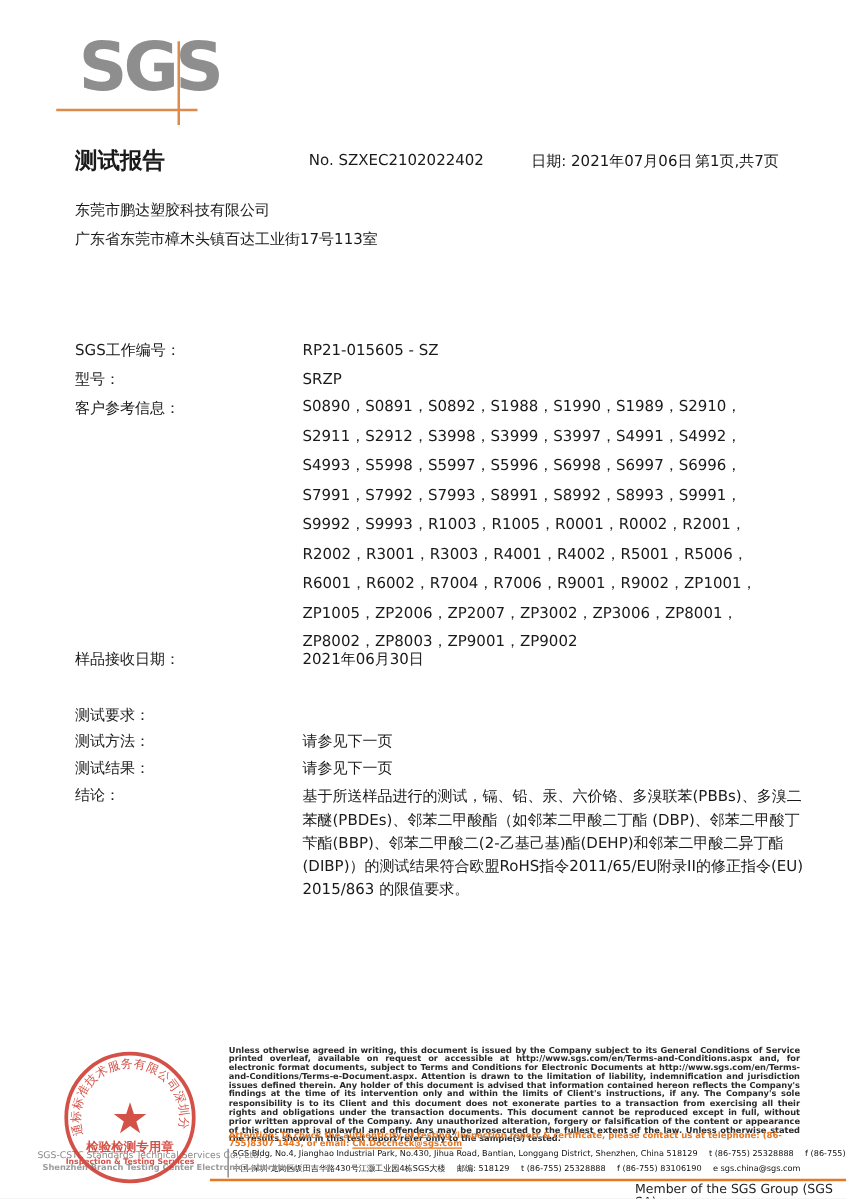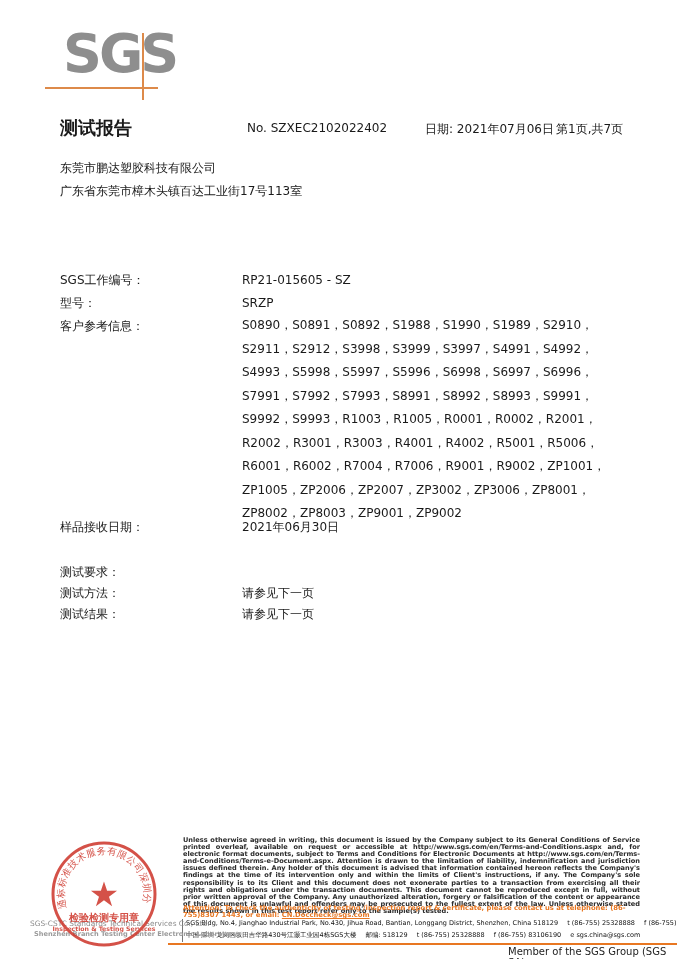--- a/index.html
+++ b/index.html
@@ -92,20 +92,24 @@
     <div class="row-label">测试要求：</div>
   </div>
   <div class="row r6">
     <div class="row-label">测试方法：</div>
     <div class="row-value">请参见下一页</div>
   </div>
   <div class="row r7">
     <div class="row-label">测试结果：</div>
     <div class="row-value">请参见下一页</div>
   </div>
+  <div class="row r8">
+    <div class="row-label">结论：</div>
+    <div class="row-value para">基于所送样品进行的测试，镉、铅、汞、六价铬、多溴联苯(PBBs)、多溴二苯醚(PBDEs)、邻苯二甲酸酯（如邻苯二甲酸二丁酯 (DBP)、邻苯二甲酸丁苄酯(BBP)、邻苯二甲酸二(2-乙基己基)酯(DEHP)和邻苯二甲酸二异丁酯(DIBP)）的测试结果符合欧盟RoHS指令2011/65/EU附录II的修正指令(EU) 2015/863 的限值要求。</div>
+  </div>
 
   <div class="abs stamp-co1">SGS-CSTC Standards Technical Services Co., Ltd.</div>
   <div class="abs stamp-co2">Shenzhen Branch Testing Center Electronic Laboratory</div>
 
   <svg class="abs stamp-svg" width="116" height="112" viewBox="0 0 116 112">
     <circle cx="58" cy="54" r="51" fill="none" stroke="#cf3a2f" stroke-width="3"></circle>
     <path id="ringPath" d="M 20.4 67.7 A 40 40 0 1 1 95.6 67.7" fill="none"></path>
     <text font-size="9.5" fill="#cf3a2f" letter-spacing="0.4">
       <textPath href="#ringPath" startOffset="0">通标标准技术服务有限公司深圳分公司</textPath>
     </text>

